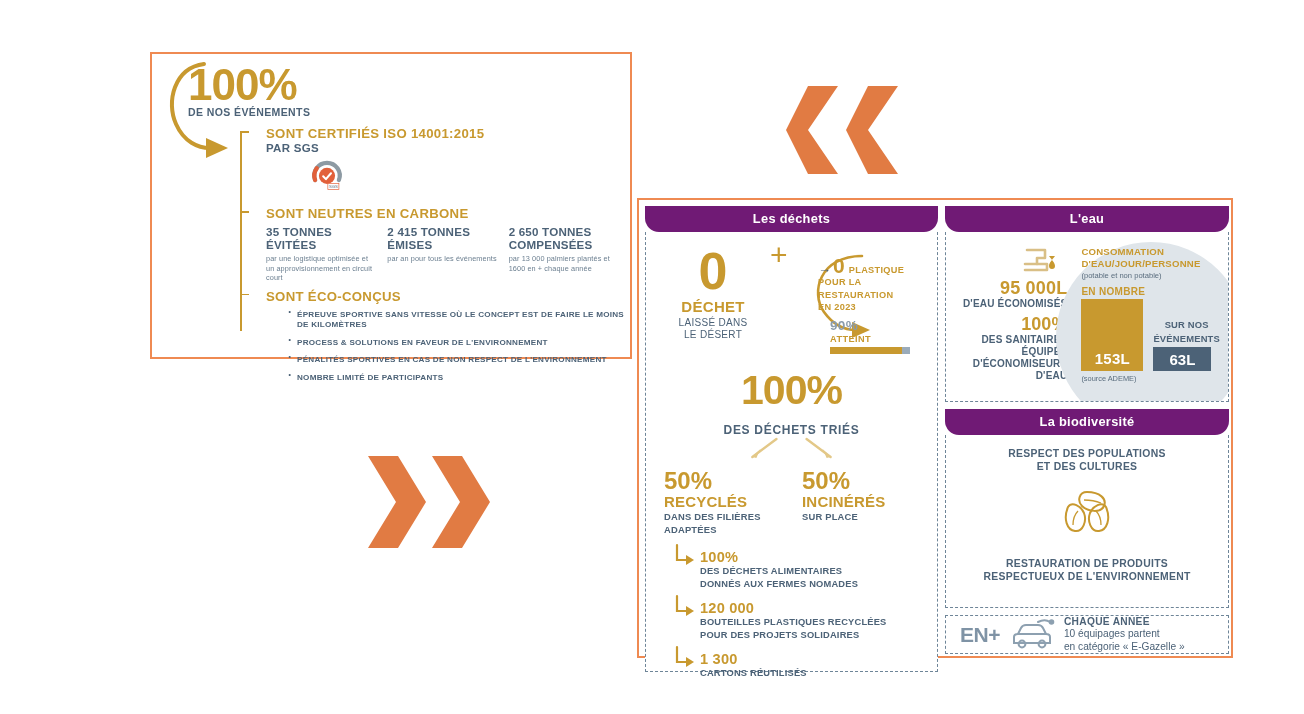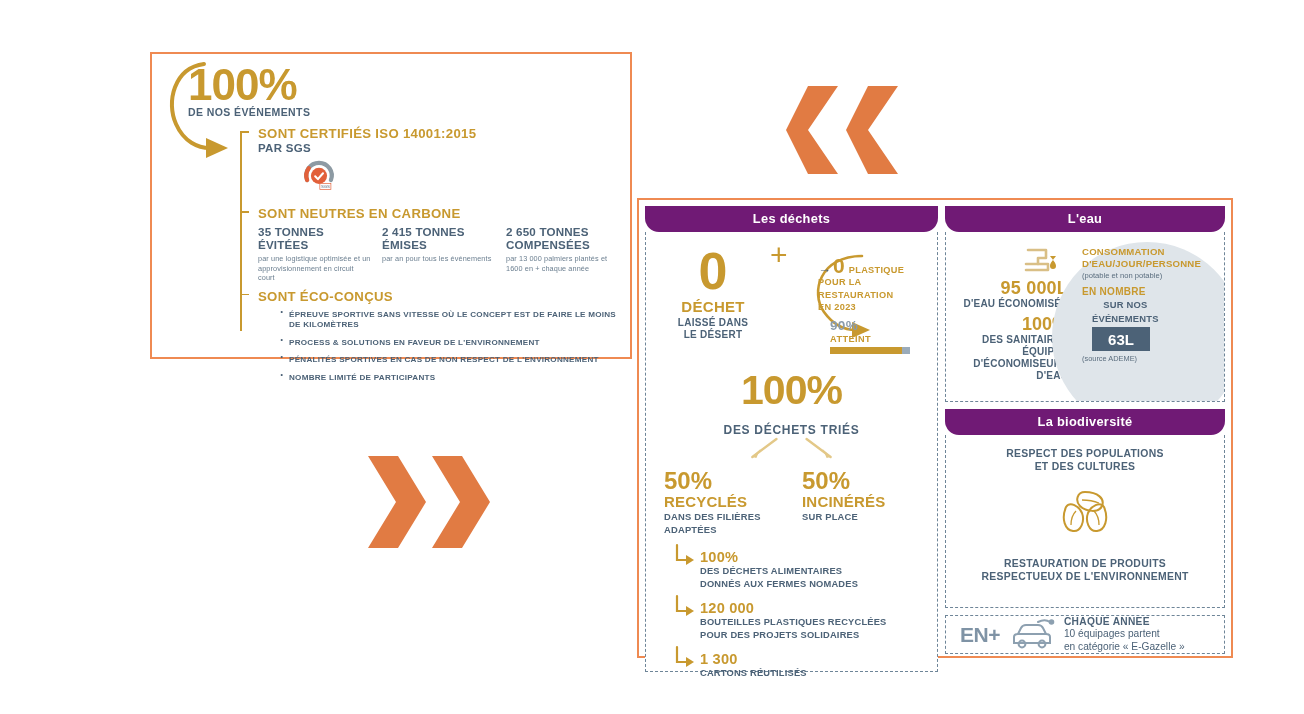--- a/index.html
+++ b/index.html
@@ -23,21 +23,21 @@
     font-size: 44px; font-weight: bold; color: #c8992f;
     letter-spacing: -1px; line-height: 46px;
   }
   .pct-sub {
     font-size: 10.5px; font-weight: bold; color: #4c6277;
     letter-spacing: 0.4px; margin-top: -2px;
   }
   .curve-arrow { position: absolute; left: 10px; top: 4px; }
 
   .branches { position: absolute; left: 88px; top: 72px; width: 390px; }
-  .branch { position: relative; padding-left: 18px; }
+  .branch { position: relative; padding-left: 26px; }
   .branch-title {
     font-size: 13.2px; font-weight: bold; color: #c8992f;
     letter-spacing: 0.3px;
   }
   .branch-sub {
     font-size: 11.5px; font-weight: bold; color: #4c6277;
     letter-spacing: 0.3px; margin-top: 1px;
   }
   .tick {
     position: absolute; left: 0; top: 5px;
@@ -98,21 +98,21 @@
     border-radius: 0 0 14px 14px;
     position: relative; z-index: 2;
   }
 
   
   .waste-body { height: 440px; padding: 8px 10px 6px; }
   .waste-top { display: flex; align-items: flex-start; }
   .zero-block { width: 120px; text-align: center; padding-top: 6px; }
   .zero-num { font-size: 52px; font-weight: bold; color: #c8992f; line-height: 50px; }
   .zero-lbl { font-size: 15px; font-weight: bold; color: #c8992f; letter-spacing: 0.3px; margin-top: 2px;}
-  .zero-sub { font-size: 10px; font-weight: bold; color: #4c6277; line-height: 12px; margin-top: 2px; letter-spacing: 0.3px;}
+  .zero-sub { font-size: 10px; font-weight: normal; color: #4c6277; line-height: 12px; margin-top: 2px; letter-spacing: 0.3px;}
 
   .plastic-block { position: relative; width: 165px; height: 120px; }
   .plus-sign { position: absolute; left: 0px; top: 2px; font-size: 30px; color: #c8992f; font-weight: 300; line-height: 26px;}
   .plastic-text { position: absolute; left: 48px; top: 16px; }
   .plastic-row1 { display: flex; align-items: baseline; }
   .arrow-s { color: #4c6277; font-size: 13px; margin-right: 2px; }
   .plastic-zero { font-size: 21px; font-weight: bold; color: #c8992f; line-height: 20px; }
   .plastic-word { font-size: 9.2px; font-weight: bold; color: #c8992f; letter-spacing: 0.3px; margin-left: 4px; }
   .plastic-lines { font-size: 9.2px; font-weight: bold; color: #c8992f; line-height: 11.5px; letter-spacing: 0.3px; margin-top: 1px;}
   .atteint-wrap { position: absolute; left: 60px; top: 78px; }
@@ -393,20 +393,21 @@
 
             <div class="water-right">
               <div class="blob"></div>
               <div class="w-head">
                 <div class="w-head-t">CONSOMMATION</div>
                 <div class="w-head-t">D'EAU/JOUR/PERSONNE</div>
                 <div class="w-head-s">(potable et non potable)</div>
               </div>
               <div class="w-france">EN NOMBRE</div>
               <div class="bars-row">
+                <div class="bar-fr">153L</div>
                 <div class="bar-us-wrap">
                   <div class="bar-us-lbl">SUR NOS</div>
                   <div class="bar-us-lbl">ÉVÉNEMENTS</div>
                   <div class="bar-us">63L</div>
                 </div>
               </div>
               <div class="source">(source ADEME)</div>
             </div>
 
           </div>

